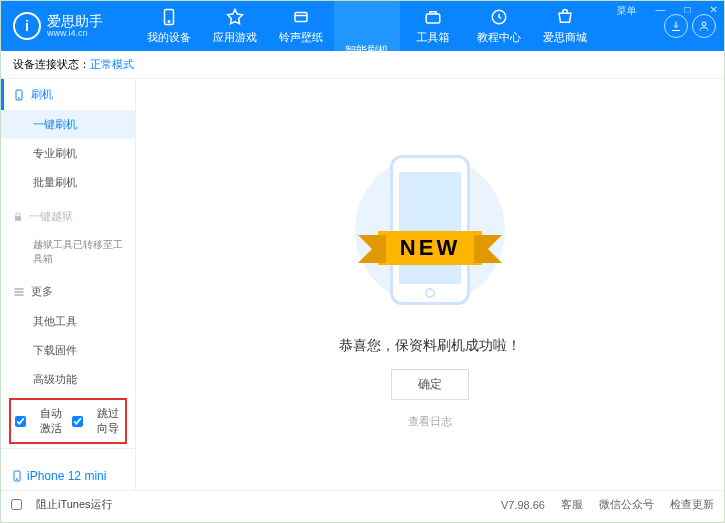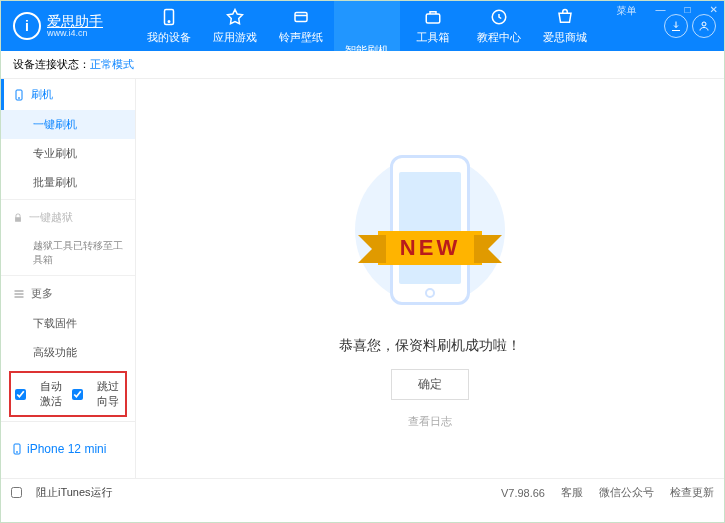--- a/index.html
+++ b/index.html
@@ -1,20 +1,20 @@
 <!DOCTYPE html>
 <html><head>
 <meta charset="utf-8">
 <style>
 * { margin: 0; padding: 0; box-sizing: border-box; font-family: "Microsoft YaHei", Arial, sans-serif; }
 body { background: #fff; width: 725px; height: 523px; overflow: hidden; position: relative; border: 1px solid #c8e0c8; }
 .titlebar { height: 50px; background: #0a84ff; display: flex; align-items: center; color: #fff; }
 .logo-block { display: flex; align-items: center; padding: 0 12px; width: 135px; }
 .logo-circle { width: 28px; height: 28px; border: 2px solid #fff; border-radius: 50%; display: flex; align-items: center; justify-content: center; font-weight: bold; font-size: 14px; margin-right: 6px; }
-.brand-name { font-size: 14px; line-height: 1; text-decoration: underline; }
+.brand-name { font-size: 14px; line-height: 1; }
 .brand-url { font-size: 9px; opacity: 0.85; }
 .nav-tabs { display: flex; flex: 1; height: 100%; }
 .nav-tab { width: 66px; display: flex; flex-direction: column; align-items: center; justify-content: center; cursor: pointer; font-size: 11px; gap: 4px; }
 .nav-tab.active { background: #2196ff; gap: 48px; }
 .nav-tab svg { width: 18px; height: 18px; }
 .title-right { display: flex; align-items: center; gap: 4px; padding-right: 8px; }
 .win-controls { position: absolute; top: 3px; right: 6px; display: flex; gap: 19px; font-size: 10px; color: #cfe6ff; }
 .win-controls span { cursor: pointer; }
 .circ-btn { width: 24px; height: 24px; border: 1.5px solid rgba(255,255,255,0.7); border-radius: 50%; display: flex; align-items: center; justify-content: center; cursor: pointer; }
 .status-bar { height: 28px; font-size: 11px; display: flex; align-items: center; padding: 0 12px; border-bottom: 1px solid #eee; }
@@ -30,28 +30,28 @@
 .cb { display: flex; align-items: center; gap: 14px; color: #444; cursor: pointer; }
 .cb input { accent-color: #0a84ff; width: 11px; height: 11px; }
 .device-block { padding: 20px 10px; border-top: 1px solid #eee; }
 .device-name { color: #0a84ff; font-size: 12px; display: flex; align-items: center; gap: 4px; }
 .content { flex: 1; display: flex; flex-direction: column; align-items: center; justify-content: center; position: relative; }
 .phone-illust { position: relative; width: 150px; height: 170px; display: flex; align-items: center; justify-content: center; }
 .bg-circle { width: 150px; height: 150px; border-radius: 50%; background: #eaf4ff; position: absolute; }
 .phone { width: 80px; height: 150px; background: #fff; border: 3px solid #cfe2ff; border-radius: 12px; position: relative; z-index: 2; }
 .phone-screen { position: absolute; top: 14px; left: 6px; right: 6px; bottom: 18px; background: #d8ecff; border-radius: 2px; }
 .phone-home { position: absolute; bottom: 4px; left: 50%; transform: translateX(-50%); width: 10px; height: 10px; border: 2px solid #cfe2ff; border-radius: 50%; }
-.new-ribbon { position: absolute; z-index: 3; background: #ffb400; color: #b91c1c; font-weight: bold; font-size: 22px; letter-spacing: 3px; padding: 4px 22px; transform: translateY(18px); }
+.new-ribbon { position: absolute; z-index: 3; background: #ffb400; color: #000000; font-weight: bold; font-size: 22px; letter-spacing: 3px; padding: 4px 22px; transform: translateY(18px); }
 .new-ribbon::before, .new-ribbon::after { content: ""; position: absolute; top: 4px; width: 0; height: 0; border: 14px solid #e09a00; }
 .new-ribbon::before { left: -20px; border-left-color: transparent; }
 .new-ribbon::after { right: -20px; border-right-color: transparent; }
 .success-text { margin-top: 22px; font-size: 14px; color: #333; }
 .ok-btn { margin-top: 14px; padding: 6px 26px; border: 1px solid #ddd; background: #fff; font-size: 12px; cursor: pointer; color: #555; }
 .log-link { margin-top: 14px; font-size: 11px; color: #aaa; cursor: pointer; }
-.footer { position: absolute; bottom: 16px; left: 0; right: 0; height: 28px; border-top: 1px solid #eee; display: flex; align-items: center; font-size: 11px; padding: 0 10px; color: #666; background: #fff; }
+.footer { position: absolute; bottom: 4px; left: 0; right: 0; height: 28px; border-top: 1px solid #eee; display: flex; align-items: center; font-size: 11px; padding: 0 10px; color: #666; background: #fff; }
 .footer .spacer { flex: 1; }
 .footer .fitem { margin-left: 16px; cursor: pointer; }
 .lock-icon { width: 10px; height: 10px; fill: #bbb; }
 .hr { height: 1px; background: #f0f0f0; margin: 2px 0; }
 </style>
 </head>
 <body>
 
 <div class="win-controls">
   <span>菜单</span>
@@ -159,20 +159,21 @@
       <span>一键越狱</span>
     </div>
     <div class="side-sub">越狱工具已转移至工具箱</div>
     <div class="hr"></div>
     <div class="side-section">
       <svg width="12" height="12" viewBox="0 0 24 24" stroke="#888" stroke-width="2">
           <path d="M3 6h18M3 12h18M3 18h18"></path>
         </svg>
       <span>更多</span>
     </div>
+    <div class="side-item">其他工具</div>
     <div class="side-item">下载固件</div>
     <div class="side-item">高级功能</div>
 
     <div class="checkbox-row">
       <label class="cb">
           <input type="checkbox" checked="" style="">
           <span>自动激活</span>
         </label>
       <label class="cb">
           <input type="checkbox" checked="" style="">

